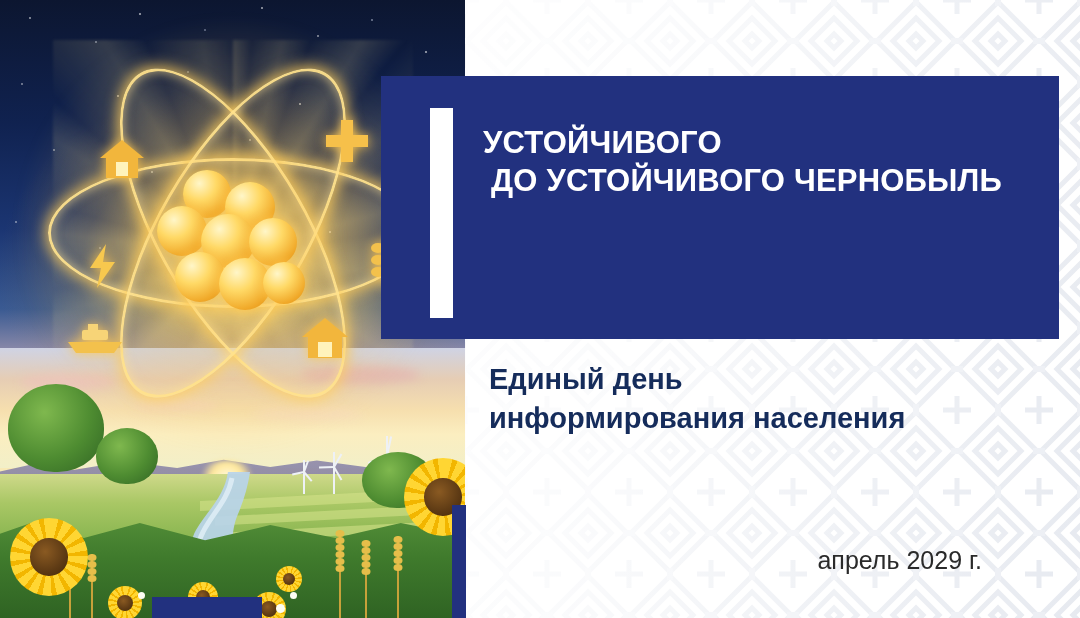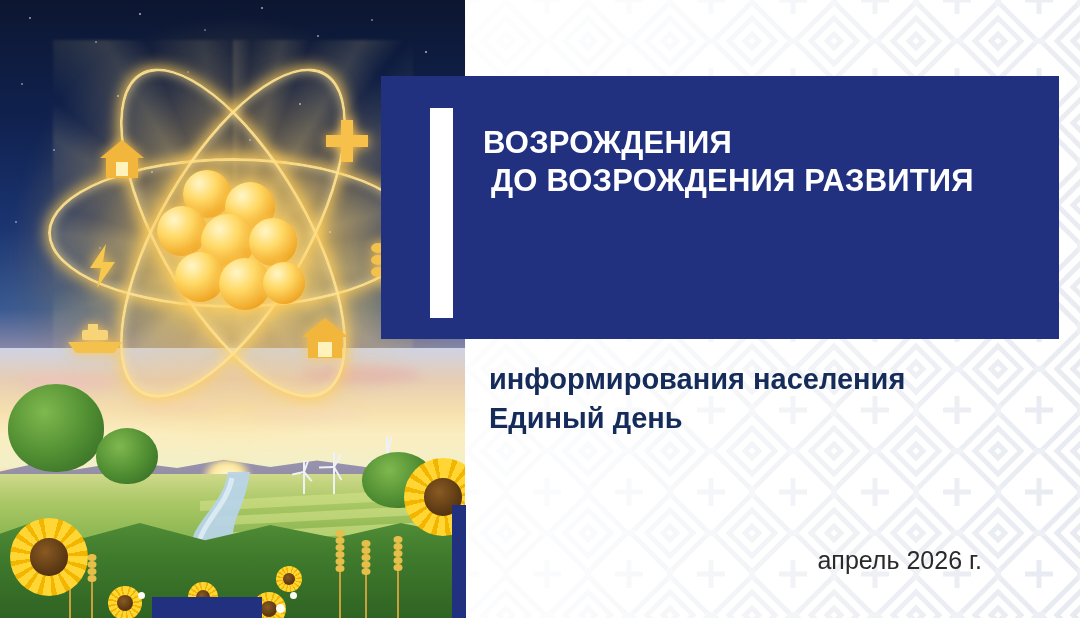--- a/index.html
+++ b/index.html
@@ -513,27 +513,27 @@
       </pattern>
     </defs>
     <rect x="0" y="0" width="615" height="618" fill="url(#orn)"></rect>
   </svg>
   <div class="ornament-fade"></div>
 
   <div class="title-panel"></div>
   <div class="title-bar"></div>
 
   <div class="title-text">
-    <div class="l2">ВОЗРОЖДЕНИЯ</div>
-    <div class="l3"> ДО ВОЗРОЖДЕНИЯ РАЗВИТИЯ</div>
+    <div class="l2">УСТОЙЧИВОГО</div>
+    <div class="l3"> ДО УСТОЙЧИВОГО ЧЕРНОБЫЛЬ</div>
   </div>
 
   <div class="subtitle">
+    <div>Единый день</div>
     <div>информирования населения</div>
-    <div>Единый день</div>
   </div>
 
-  <div class="date">апрель 2026 г.</div>
+  <div class="date">апрель 2029 г.</div>
 
   <div class="blue-bar-right"></div>
   <div class="blue-bar-bottom"></div>
 
 </div>
 
 </body></html>

